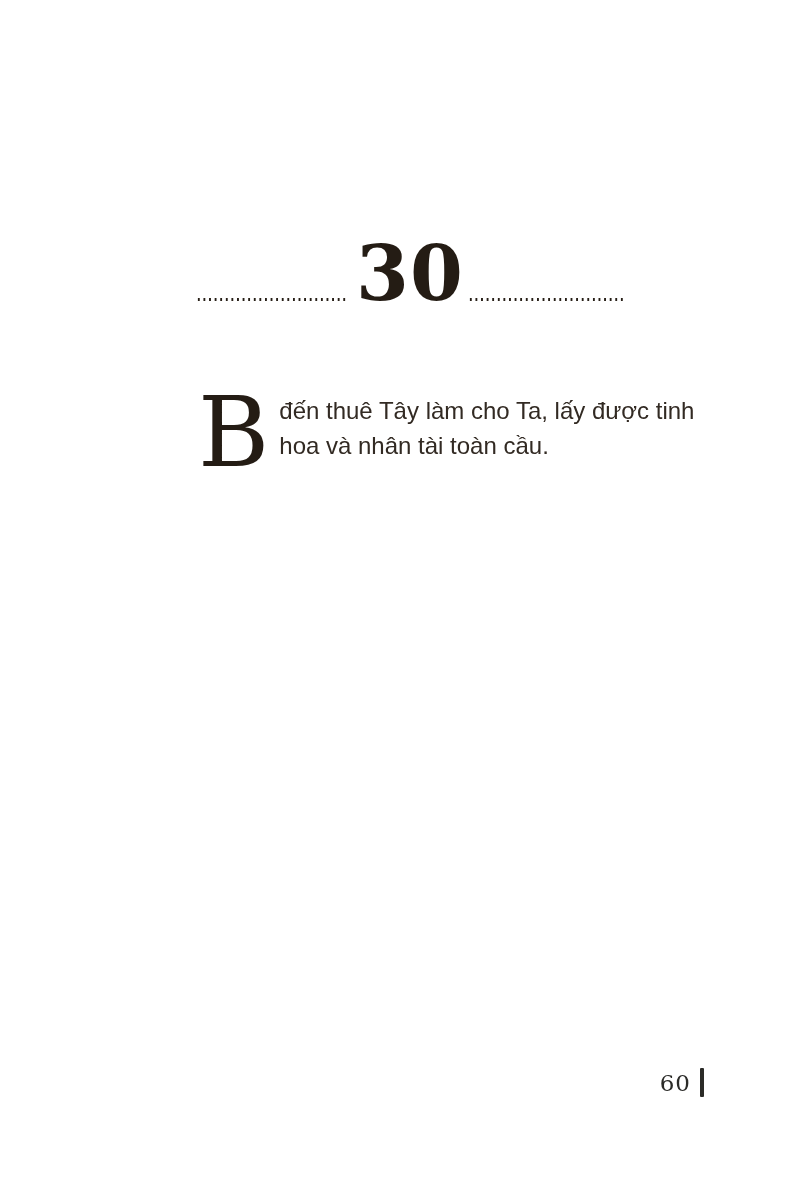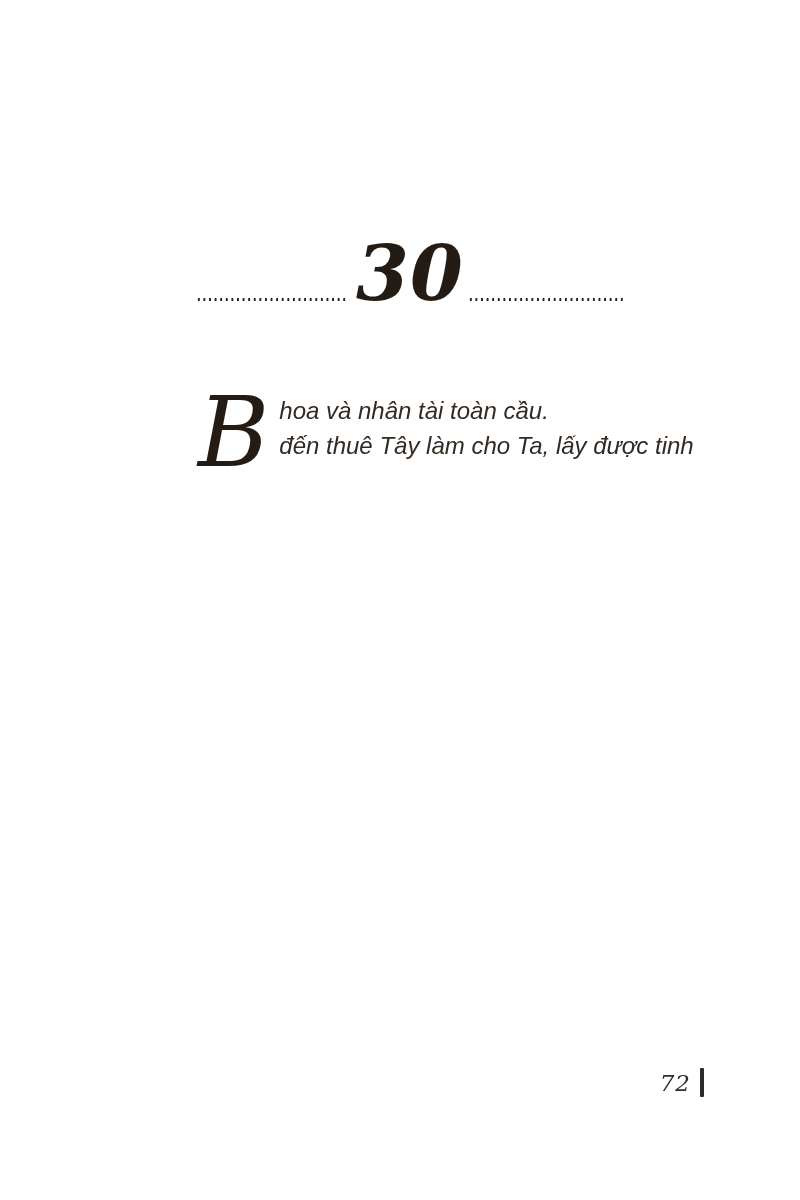--- a/index.html
+++ b/index.html
@@ -9,21 +9,20 @@
   }
   * { margin: 0; padding: 0; box-sizing: border-box; }
   html, body { background: #ffffff; }
   .page {
     position: relative;
     width: 800px;
     height: 1200px;
     background: var(--paper, #ffffff);
     overflow: hidden;
     font-family: "Liberation Sans", sans-serif;
-    font-style: italic;
   }
 
   
   .chapter-header {
     position: absolute;
     top: 236px;
     left: 196px;
     display: flex;
     align-items: flex-end;
   }
@@ -100,22 +99,22 @@
 <div class="page">
 
   <div class="chapter-header">
     <span class="dotted-rule left"></span>
     <span class="chapter-number">30</span>
     <span class="dotted-rule right"></span>
   </div>
 
   <div class="chapter-paragraph">
     <span class="drop-cap">B</span>
+    <span class="para-line">đến thuê Tây làm cho Ta, lấy được tinh</span>
     <span class="para-line">hoa và nhân tài toàn cầu.</span>
-    <span class="para-line">đến thuê Tây làm cho Ta, lấy được tinh</span>
   </div>
 
   <div class="page-footer">
-    <span class="page-number">72</span>
+    <span class="page-number">60</span>
     <span class="footer-rule-bar"></span>
   </div>
 
 </div>
 
 </body></html>

